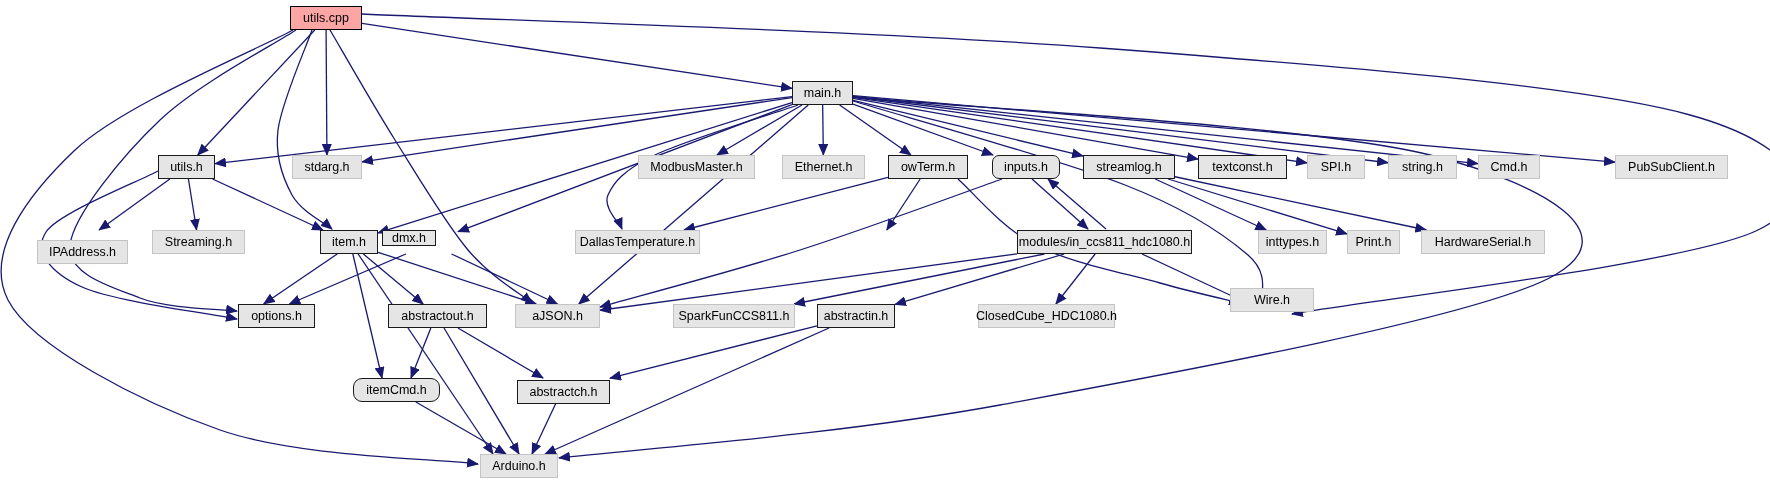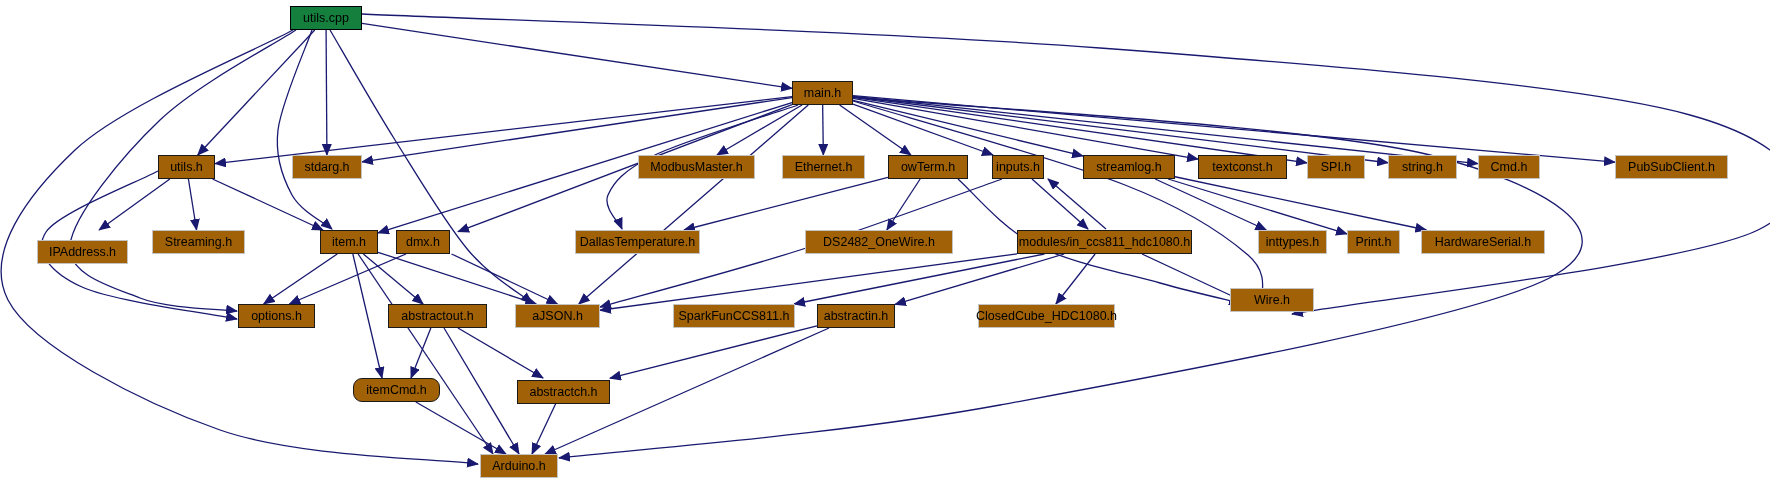--- a/index.html
+++ b/index.html
@@ -1,23 +1,23 @@
 <!DOCTYPE html>
 <html><head>
 <meta charset="utf-8">
 <style>
   html,body{margin:0;padding:0;background:#ffffff;}
   #canvas{position:relative;width:1770px;height:485px;background:#ffffff;overflow:hidden;
           font-family:"Liberation Sans","DejaVu Sans",sans-serif;}
   #edges{position:absolute;left:0;top:0;width:1770px;height:485px;}
-  .node{position:absolute;box-sizing:border-box;background:#a16207;border:1px solid #c4c4c4;
+  .node{position:absolute;box-sizing:border-box;background:#e5e5e5;border:1px solid #c4c4c4;
         text-align:center;font-size:12.5px;color:#000;white-space:nowrap;
         display:flex;align-items:center;justify-content:center;z-index:2;}
   .node.internal{border:1.2px solid #1a1a1a;}
-  .node.root{border:1.6px solid #000;background:#15803d;font-weight:400;}
+  .node.root{border:1.6px solid #000;background:#fca5a5;font-weight:400;}
 </style>
 </head>
 <body>
 
 <div id="canvas">
   <svg id="edges" xmlns="http://www.w3.org/2000/svg">
       <defs>
         <marker id="arr" markerWidth="12" markerHeight="10" refX="11" refY="5" orient="auto" markerUnits="userSpaceOnUse">
           <path d="M0,0 L12,5 L0,10 z" fill="#191970"></path>
         </marker>
@@ -81,33 +81,32 @@
       <path d="M1106,229C1096.3333333333333,220.66666666666666 1057.6666666666667,187.33333333333334 1048,179" fill="none" stroke="#191970" stroke-width="1.3" marker-end="url(#arr)"></path>
       <path d="M1142,254C1159.5,262.1666666666667 1229.5,294.8333333333333 1247,303" fill="none" stroke="#191970" stroke-width="1.3" marker-end="url(#arr)"></path>
     </svg>
 <div class="node root" style="left: 290px; top: 6px; width: 72px; height: 24px;">utils.cpp</div>
     <div class="node internal" style="left: 792px; top: 81px; width: 61px; height: 24px;">main.h</div>
     <div class="node internal" style="left: 158px; top: 155px; width: 57px; height: 24px;">utils.h</div>
     <div class="node external" style="left: 292px; top: 155px; width: 70px; height: 24px;">stdarg.h</div>
     <div class="node external" style="left: 638px; top: 155px; width: 117px; height: 24px;">ModbusMaster.h</div>
     <div class="node external" style="left: 782px; top: 155px; width: 83px; height: 24px;">Ethernet.h</div>
     <div class="node internal" style="left: 888px; top: 155px; width: 80px; height: 24px;">owTerm.h</div>
-    <div class="node internal" style="left: 992px; top: 155px; width: 52px; height: 24px;">inputs.h</div>
+    <div class="node internal" style="left: 992px; top: 155px; width: 68px; height: 24px; border-radius: 7px;">inputs.h</div>
     <div class="node internal" style="left: 1083px; top: 155px; width: 92px; height: 24px;">streamlog.h</div>
     <div class="node internal" style="left: 1198px; top: 155px; width: 89px; height: 24px;">textconst.h</div>
     <div class="node external" style="left: 1307px; top: 155px; width: 58px; height: 24px;">SPI.h</div>
     <div class="node external" style="left: 1388px; top: 155px; width: 69px; height: 24px;">string.h</div>
     <div class="node external" style="left: 1478px; top: 155px; width: 62px; height: 24px;">Cmd.h</div>
     <div class="node external" style="left: 1615px; top: 155px; width: 113px; height: 24px;">PubSubClient.h</div>
     <div class="node external" style="left: 37px; top: 230px; width: 91px; height: 24px; margin-top: 10px;">IPAddress.h</div>
     <div class="node external" style="left: 152px; top: 230px; width: 93px; height: 24px;">Streaming.h</div>
     <div class="node internal" style="left: 320px; top: 230px; width: 58px; height: 24px;">item.h</div>
-    <div class="node internal" style="left: 396px; top: 230px; width: 54px; height: 24px;">dmx.h</div>
+    <div class="node internal" style="left: 382px; top: 230px; width: 54px; height: 16px;">dmx.h</div>
     <div class="node external" style="left: 575px; top: 230px; width: 125px; height: 24px;">DallasTemperature.h</div>
-    <div class="node external" style="left: 805px; top: 230px; width: 148px; height: 24px;">DS2482_OneWire.h</div>
     <div class="node internal" style="left: 1017px; top: 230px; width: 175px; height: 24px;">modules/in_ccs811_hdc1080.h</div>
     <div class="node external" style="left: 1258px; top: 230px; width: 69px; height: 24px;">inttypes.h</div>
     <div class="node external" style="left: 1347px; top: 230px; width: 53px; height: 24px;">Print.h</div>
     <div class="node external" style="left: 1421px; top: 230px; width: 124px; height: 24px;">HardwareSerial.h</div>
     <div class="node internal" style="left: 238px; top: 304px; width: 77px; height: 24px;">options.h</div>
     <div class="node internal" style="left: 388px; top: 304px; width: 99px; height: 24px;">abstractout.h</div>
     <div class="node external" style="left: 515px; top: 304px; width: 85px; height: 24px;">aJSON.h</div>
     <div class="node external" style="left: 673px; top: 304px; width: 122px; height: 24px;">SparkFunCCS811.h</div>
     <div class="node internal" style="left: 817px; top: 304px; width: 78px; height: 24px;">abstractin.h</div>
     <div class="node external" style="left: 978px; top: 304px; width: 137px; height: 24px;">ClosedCube_HDC1080.h</div>

